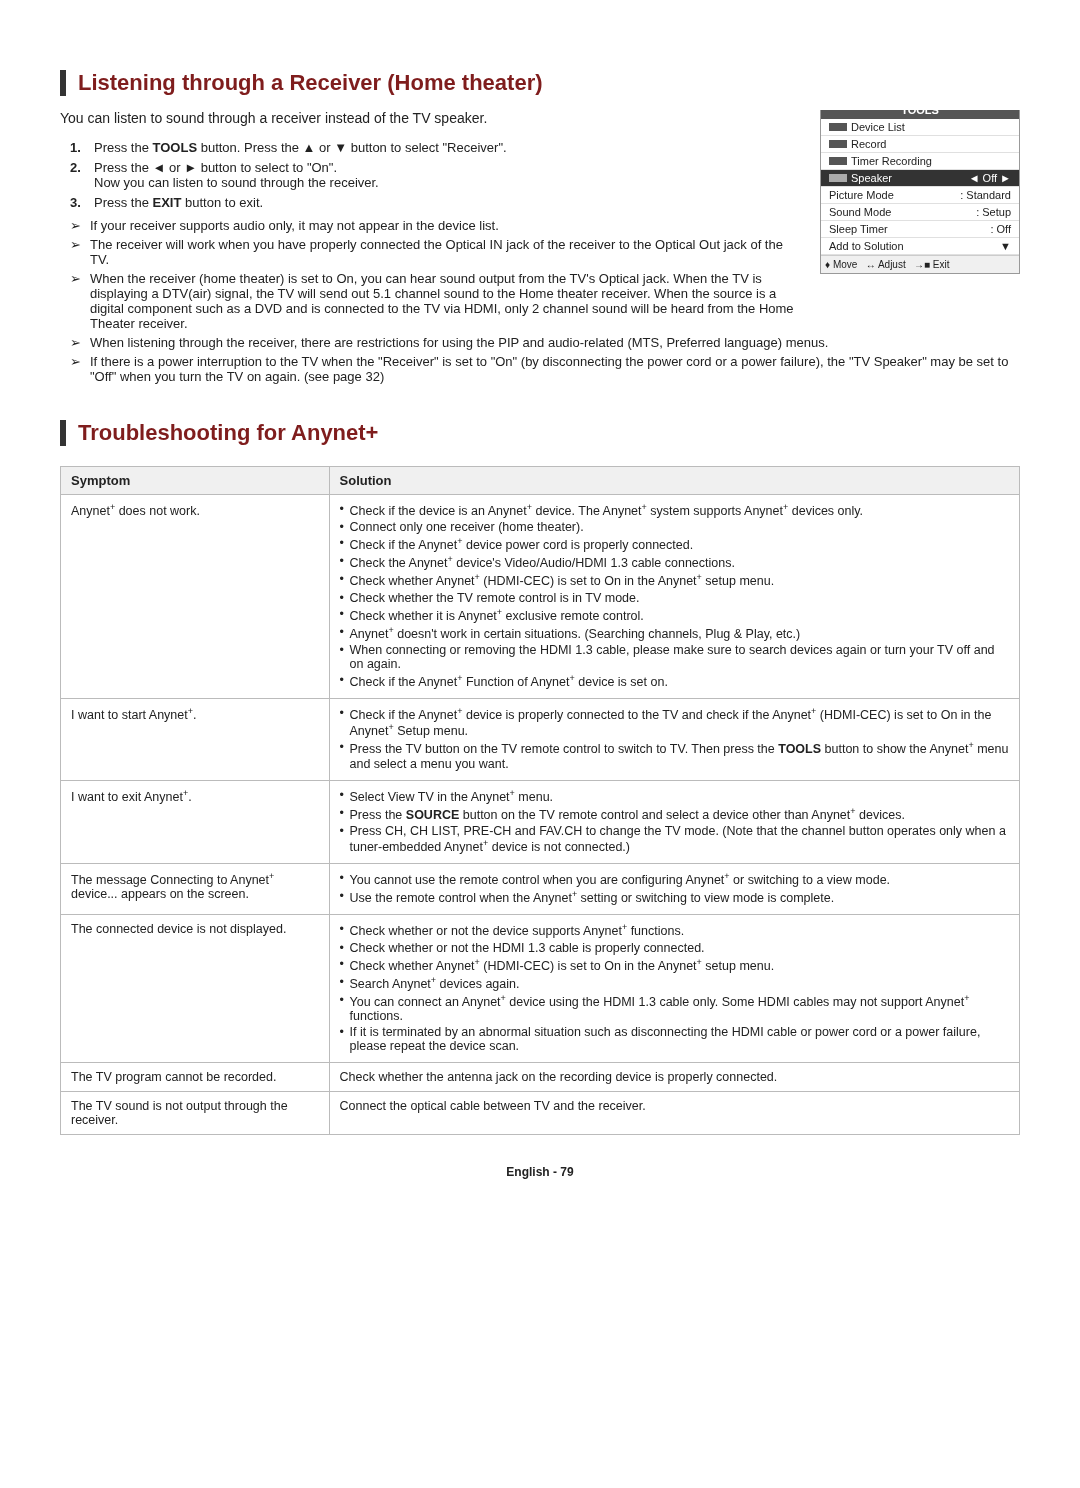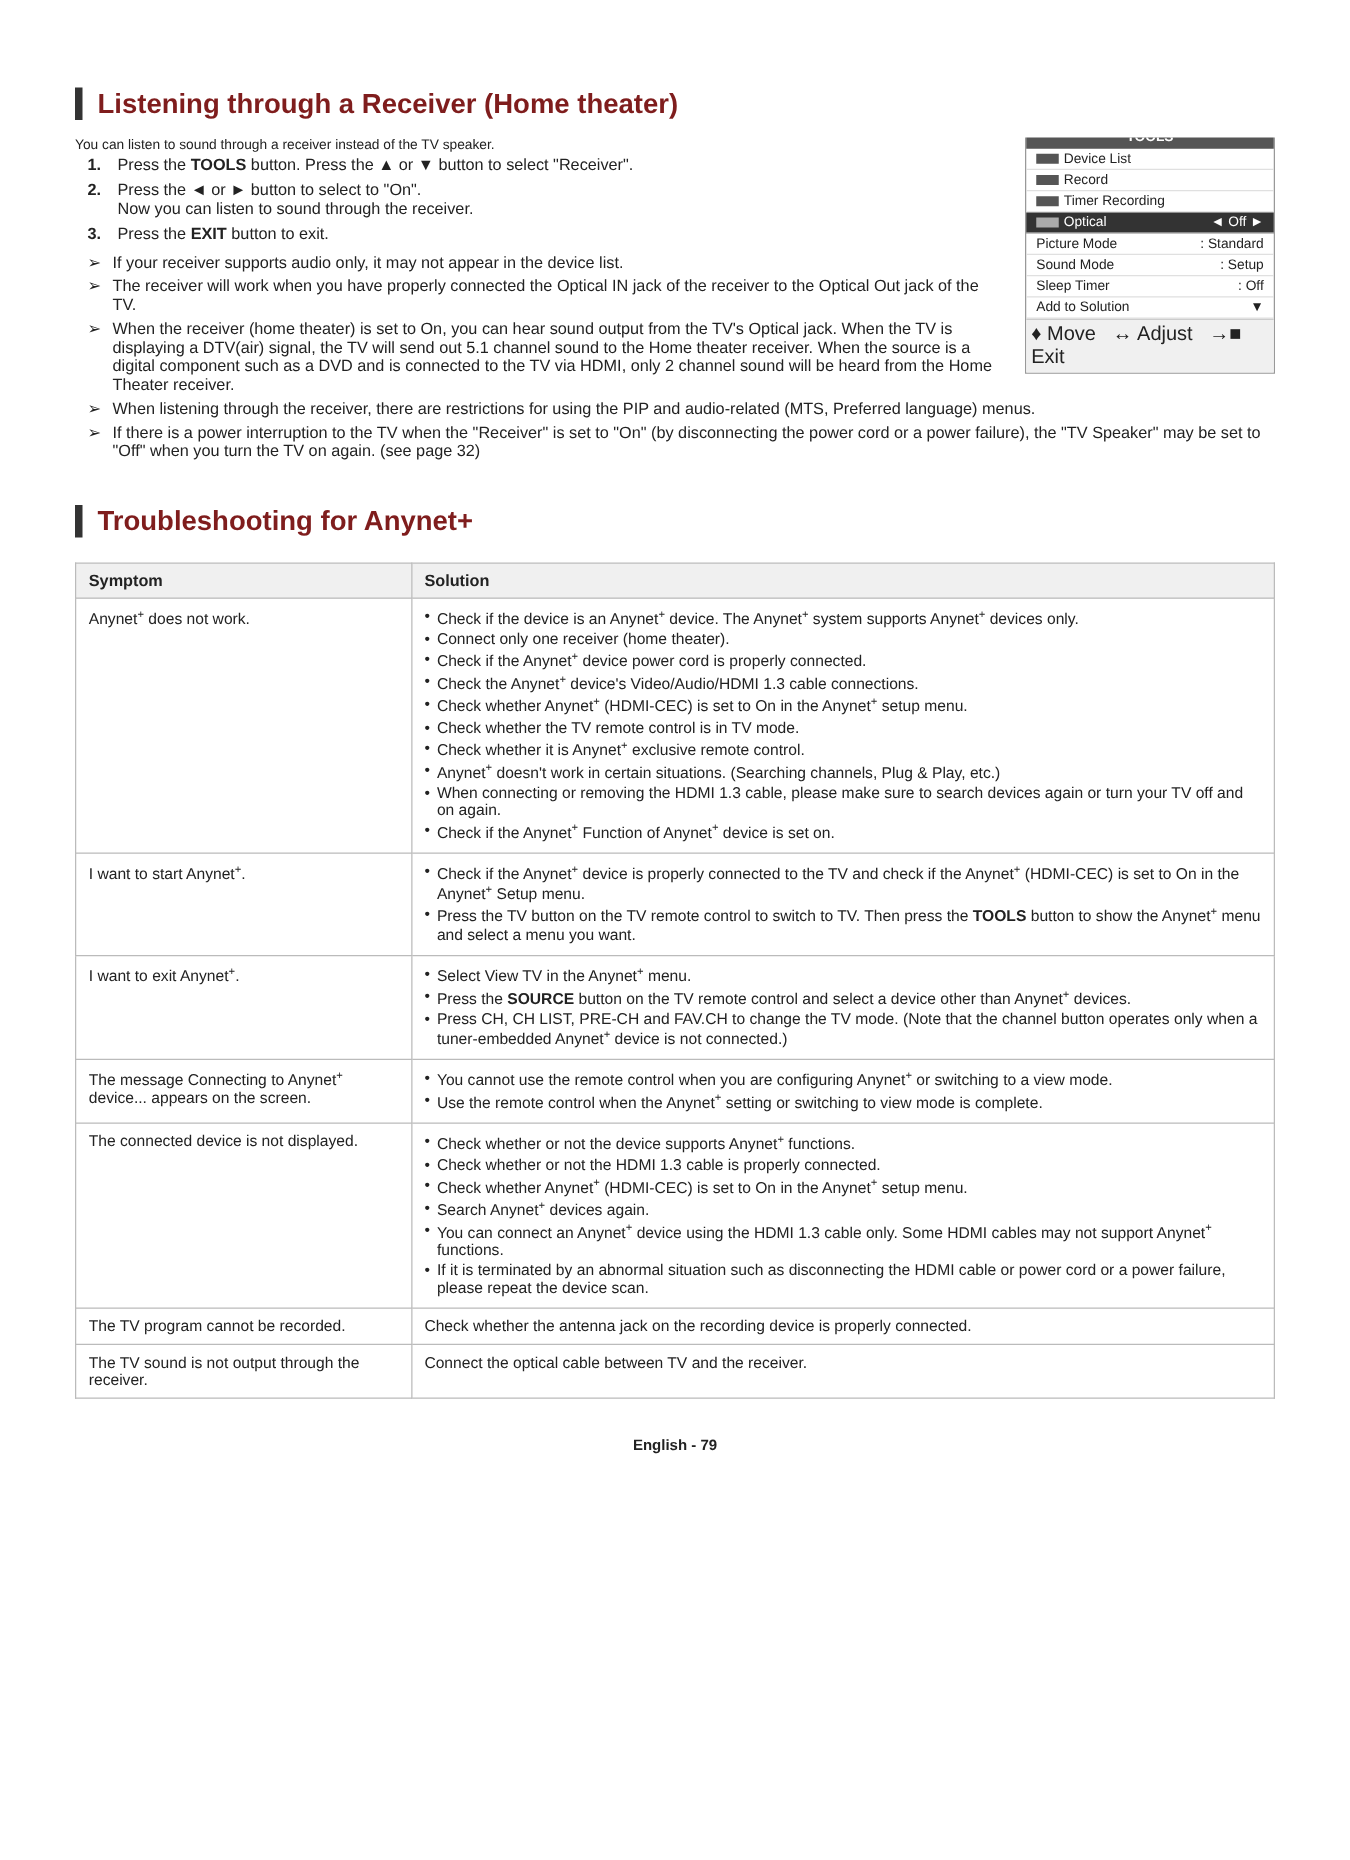--- a/index.html
+++ b/index.html
@@ -21,22 +21,22 @@
       margin-top: 30px;
     }
     .section-header h2 {
       font-size: 22px;
       font-weight: bold;
       color: #7f1d1d;
     }
 
     
     .intro-text {
-      margin-bottom: 2px;
-      font-size: 11px;
+      margin-bottom: 14px;
+      font-size: 14px;
     }
 
     
     .numbered-list {
       list-style: none;
       margin-left: 10px;
       margin-bottom: 8px;
     }
     .numbered-list li {
       margin-bottom: 5px;
@@ -108,23 +108,23 @@
       width: 18px;
       height: 8px;
       background: #555;
       display: inline-block;
     }
     .tools-box .tools-row .row-label .icon-bar.highlight-bar {
       background: #aaa;
     }
     .tools-box .tools-footer {
       display: flex;
-      justify-content: center;
+      justify-content: flex-start;
       padding: 3px 4px;
-      font-size: 16px;
+      font-size: 10px;
       background: #f0f0f0;
       border-top: 1px solid #ccc;
     }
 
     
     .trouble-table {
       width: 100%;
       border-collapse: collapse;
       margin-top: 20px;
       font-size: 12.5px;
@@ -207,21 +207,21 @@
     </div>
     <div class="tools-row">
       <div class="row-label">
         <span class="icon-bar"></span>
         <span>Timer Recording</span>
       </div>
     </div>
     <div class="tools-row highlight">
       <div class="row-label">
         <span class="icon-bar highlight-bar"></span>
-        <span>Optical</span>
+        <span>Speaker</span>
       </div>
       <span>◄  Off ►</span>
     </div>
     <div class="tools-row">
       <span>Picture Mode</span>
       <span>: Standard</span>
     </div>
     <div class="tools-row">
       <span>Sound Mode</span>
       <span>: Setup</span>

